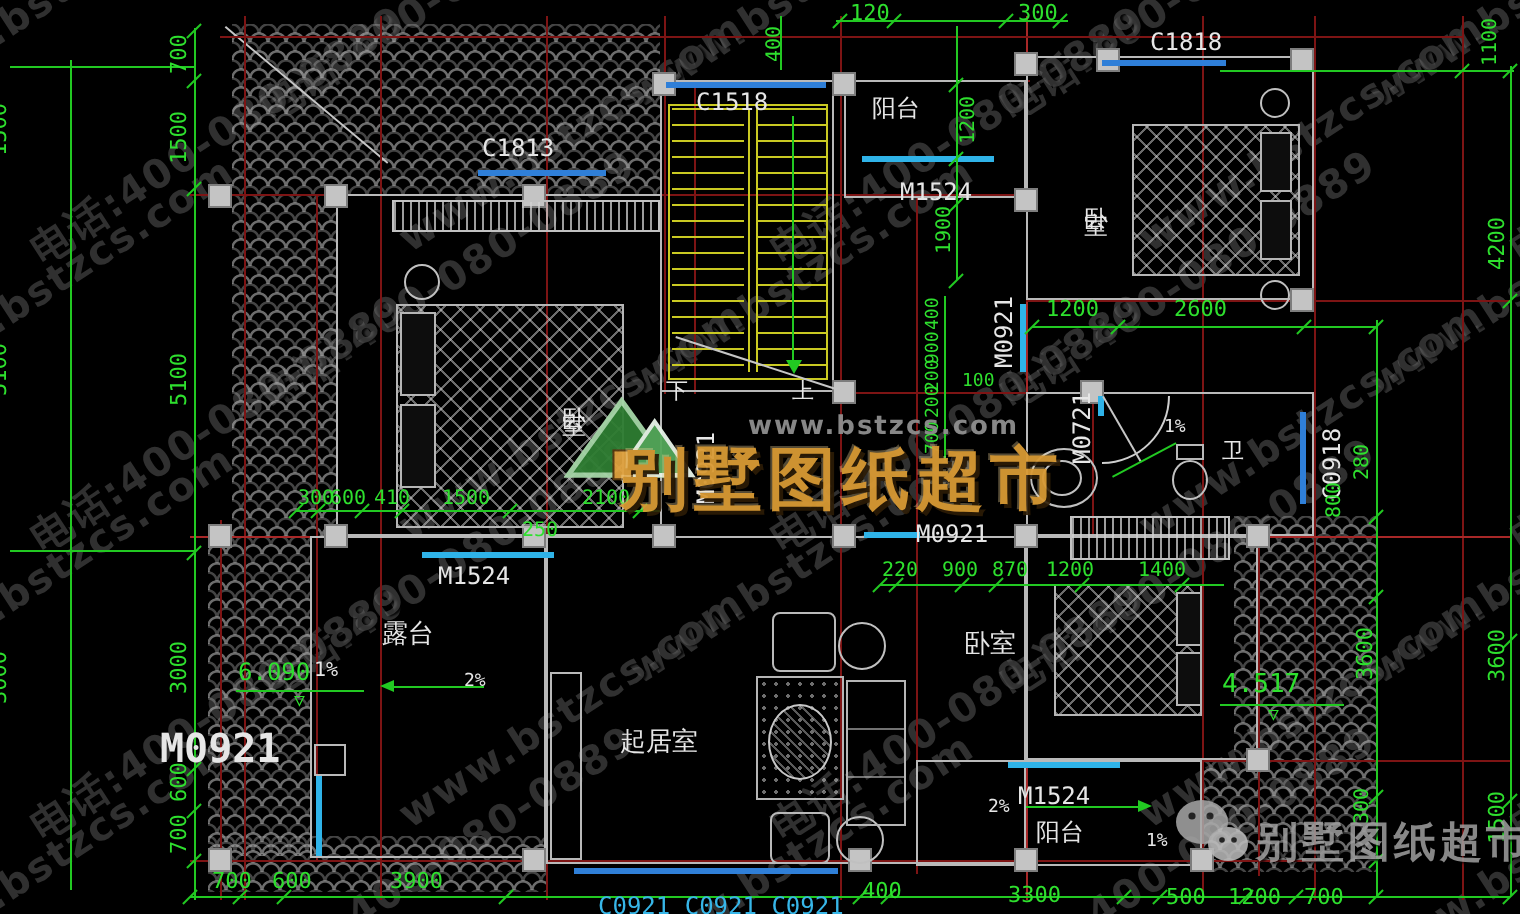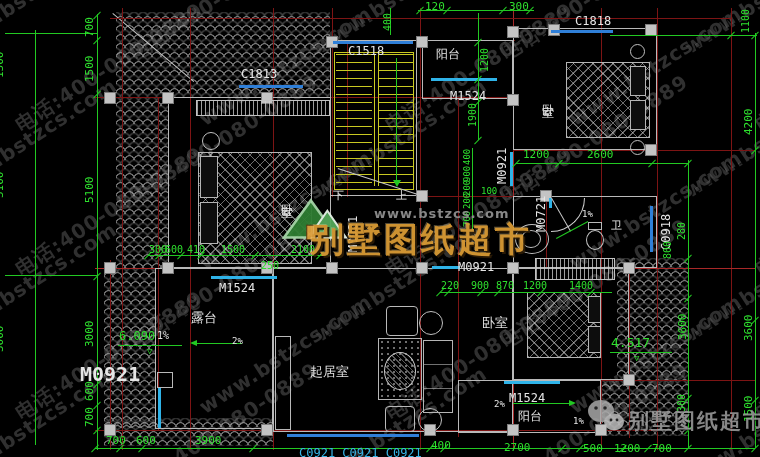--- a/index.html
+++ b/index.html
@@ -364,21 +364,21 @@
     <span class="t g rot s11" style="left:677px;top:340px">3600</span>
     <span class="t g rot s10" style="left:677px;top:412px">300</span>
     <span class="t g rot s11" style="left:743px;top:135px">4200</span>
     <span class="t g rot s11" style="left:743px;top:341px">3600</span>
     <span class="t g rot s11" style="left:743px;top:422px">1500</span>
 
     <span class="t g s11" style="left:106px;top:435px">700</span>
     <span class="t g s11" style="left:136px;top:435px">600</span>
     <span class="t g s11" style="left:195px;top:435px">3900</span>
     <span class="t g s11" style="left:431px;top:440px">400</span>
-    <span class="t g s11" style="left:504px;top:442px">2700</span>
+    <span class="t g s11" style="left:504px;top:442px">3300</span>
     <span class="t g s11" style="left:583px;top:443px">500</span>
     <span class="t g s11" style="left:614px;top:443px">1200</span>
     <span class="t g s11" style="left:652px;top:443px">700</span>
 
     <span class="t g s10" style="left:149px;top:245px">300</span>
     <span class="t g s10" style="left:165px;top:245px">600</span>
     <span class="t g s10" style="left:187px;top:245px">410</span>
     <span class="t g s10" style="left:221px;top:245px">1500</span>
     <span class="t g s10" style="left:291px;top:245px">2100</span>
     <span class="t g s10" style="left:261px;top:261px">250</span>

